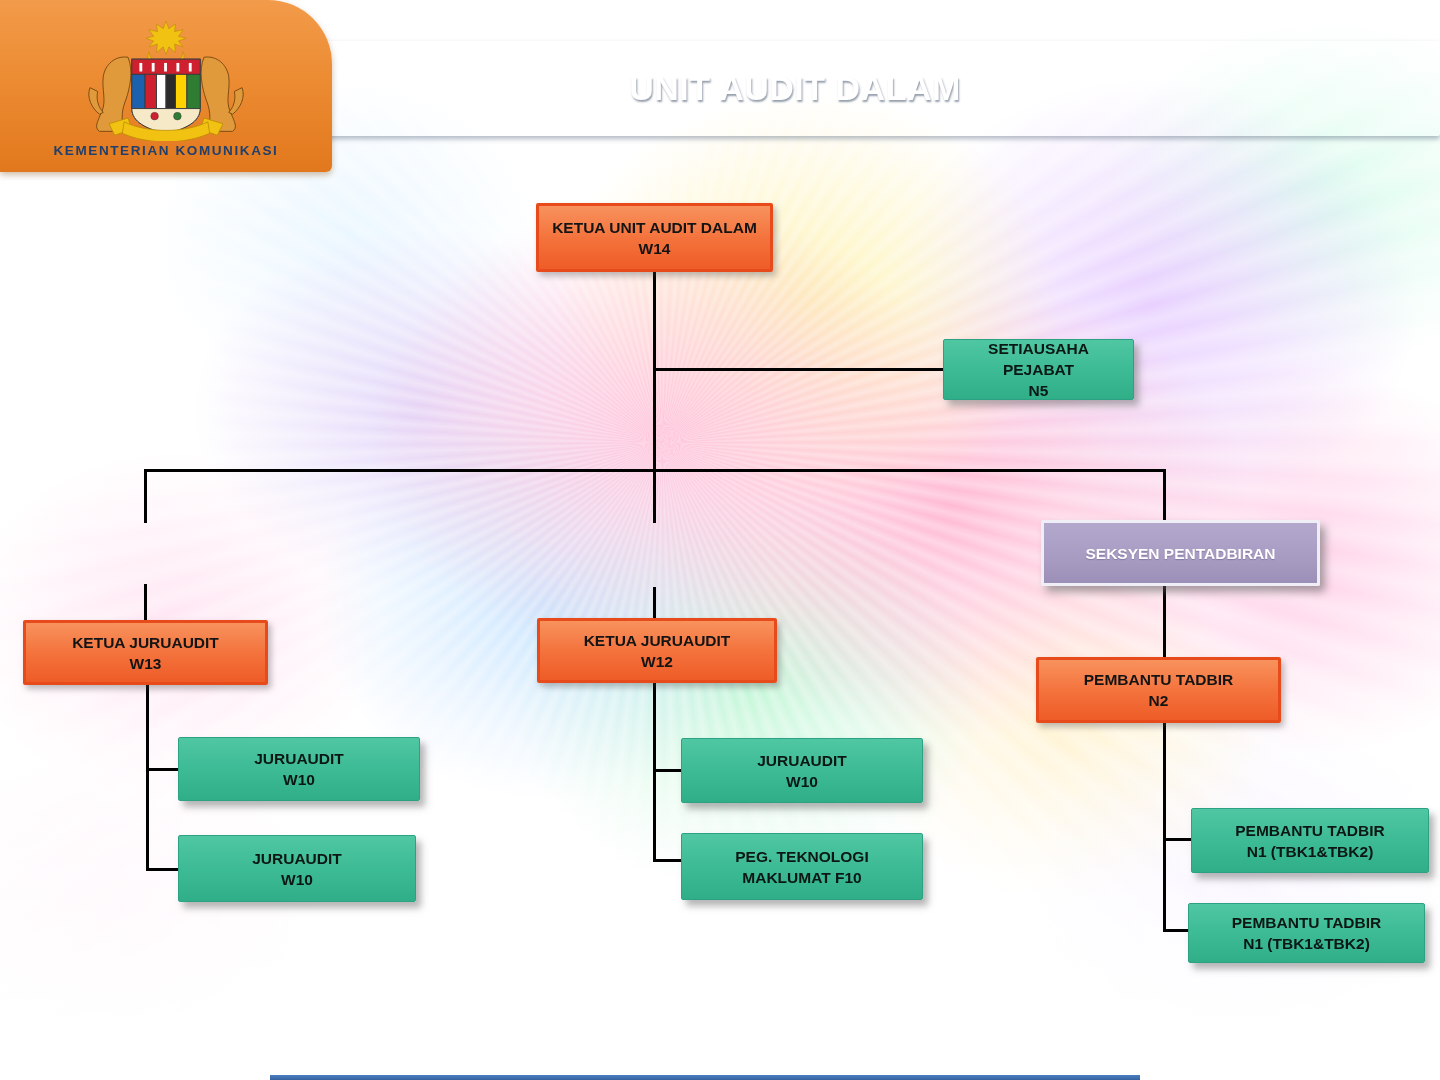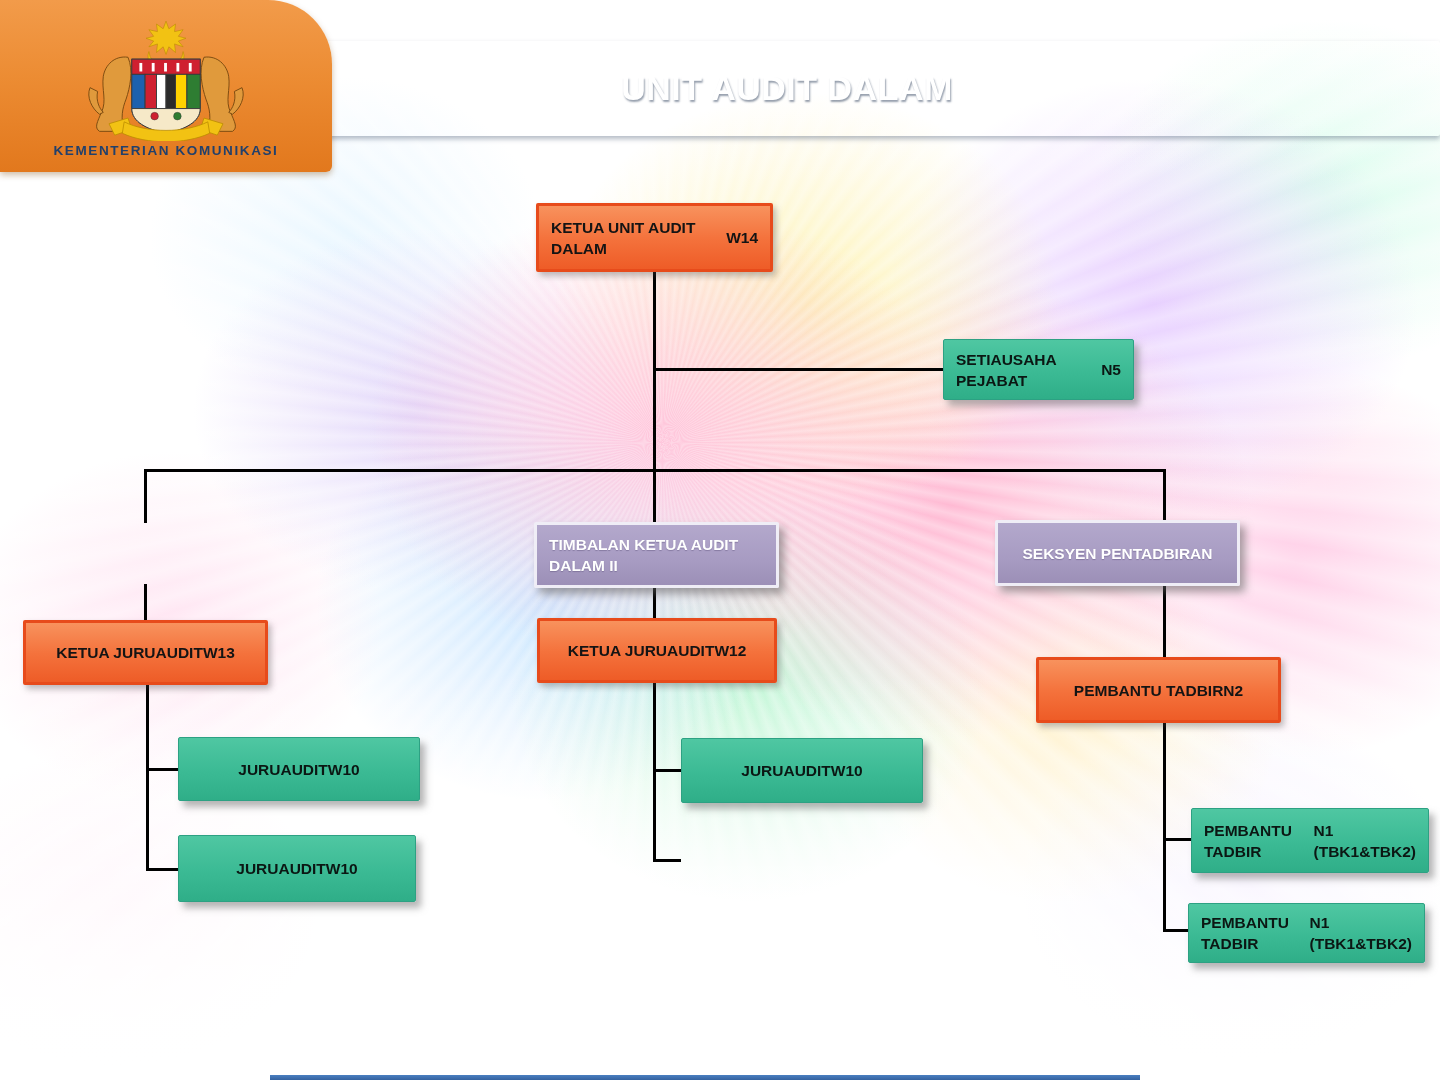--- a/index.html
+++ b/index.html
@@ -40,41 +40,41 @@
   
   .banner{
     position:absolute;left:322px;top:41px;width:1118px;height:95px;z-index:3;
     background:linear-gradient(180deg,#5289cb 0%,#3d72ba 38%,#37659f  78%,#2d5causey 0) ,
                linear-gradient(180deg,#5289cb 0%,#3e73bb 40%,#35629e 80%,#2a4f86 100%);
     box-shadow:0 3px 5px rgba(40,60,90,0.35);
     border-radius:2px;
     display:flex;align-items:center;
   }
   .banner-title{
-    position:absolute;left:0;top:0;width:930px;height:95px;
+    position:absolute;left:8px;top:0;width:930px;height:95px;
     display:flex;align-items:center;justify-content:center;
     color:#ffffff;font-size:34px;font-weight:bold;letter-spacing:.5px;
     text-shadow:1px 2px 2px rgba(20,40,70,0.45);
   }
   .badge{
     position:absolute;left:0;top:0;width:332px;height:172px;z-index:4;
     background:linear-gradient(180deg,#f29b4a 0%,#ec8c33 45%,#e2781d 100%);
     border-radius:0 64px 6px 0;
     box-shadow:0 3px 6px rgba(120,70,10,0.35);
     display:flex;flex-direction:column;align-items:center;justify-content:center;
   }
   .crest{margin-top:6px;}
   .ministry-name{
     margin-top:2px;color:#22406b;font-size:13.5px;font-weight:bold;letter-spacing:1.6px;
   }
   
   .node{
     position:absolute;z-index:2;box-sizing:border-box;
-    display:flex;flex-direction:row;align-items:center;justify-content:center;
-    font-weight:bold;font-size:15.5px;line-height:21px;
+    display:flex;flex-direction:column;align-items:center;justify-content:center;
+    text-align:center;font-weight:bold;font-size:15.5px;line-height:21px;
     padding:2px 12px;border-radius:2px;
   }
   .orange{
     background:linear-gradient(180deg,#f8925d 0%,#f4723c 52%,#ee5c27 100%);
     border:3px solid #e74b1b;color:#141414;
     box-shadow:3px 4px 6px rgba(70,70,70,0.35);
   }
   .green{
     background:linear-gradient(180deg,#4fc7a2 0%,#3bba94 55%,#2fae88 100%);
     border:1px solid #2da183;color:#0b1713;
@@ -175,24 +175,21 @@
   <div class="node orange" style="left:536px;top:203px;width:237px;height:69px;">
     <span>KETUA UNIT AUDIT DALAM</span>
     <span>W14</span>
   </div>
 
   <div class="node green" style="left:943px;top:339px;width:191px;height:61px;">
     <span>SETIAUSAHA PEJABAT</span>
     <span>N5</span>
   </div>
 
-  <div class="node purple" style="left:534px;top:522px;width:245px;height:66px;">
-    <span>TIMBALAN KETUA AUDIT DALAM II</span>
-  </div>
-  <div class="node purple" style="left:995px;top:520px;width:245px;height:66px;">
+  <div class="node purple" style="left:1041px;top:520px;width:279px;height:66px;">
     <span>SEKSYEN PENTADBIRAN</span>
   </div>
 
   <div class="node orange" style="left:23px;top:620px;width:245px;height:65px;">
     <span>KETUA JURUAUDIT</span>
     <span>W13</span>
   </div>
   <div class="node orange" style="left:537px;top:618px;width:240px;height:65px;">
     <span>KETUA JURUAUDIT</span>
     <span>W12</span>
@@ -208,20 +205,24 @@
   </div>
   <div class="node green" style="left:178px;top:835px;width:238px;height:67px;">
     <span>JURUAUDIT</span>
     <span>W10</span>
   </div>
 
   <div class="node green" style="left:681px;top:738px;width:242px;height:65px;">
     <span>JURUAUDIT</span>
     <span>W10</span>
   </div>
+  <div class="node green" style="left:681px;top:833px;width:242px;height:67px;">
+    <span>PEG. TEKNOLOGI</span>
+    <span>MAKLUMAT F10</span>
+  </div>
 
   <div class="node green" style="left:1191px;top:808px;width:238px;height:65px;">
     <span>PEMBANTU TADBIR</span>
     <span>N1 (TBK1&amp;TBK2)</span>
   </div>
   <div class="node green" style="left:1188px;top:903px;width:237px;height:60px;">
     <span>PEMBANTU TADBIR</span>
     <span>N1 (TBK1&amp;TBK2)</span>
   </div>
 

